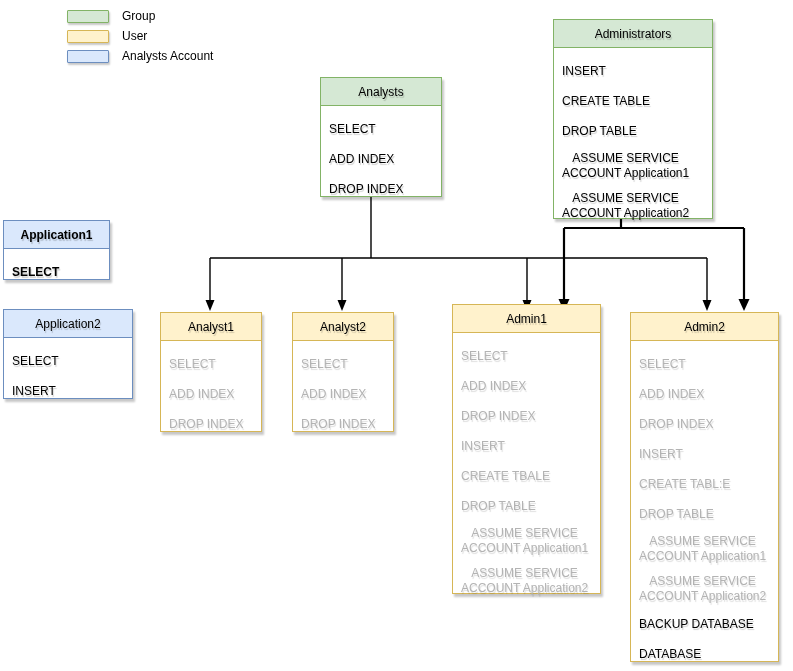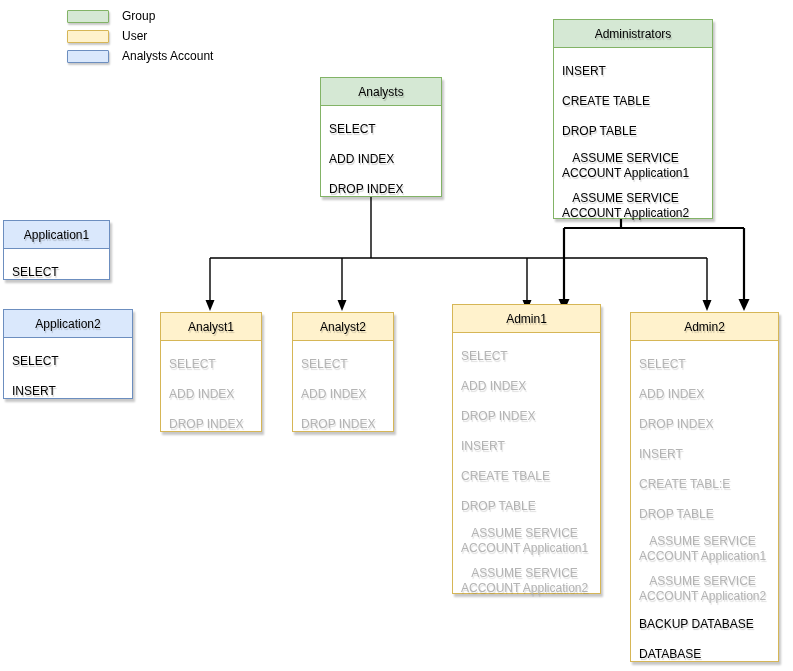--- a/index.html
+++ b/index.html
@@ -97,21 +97,21 @@
 ACCOUNT Application2</div>
   </div>
 
   <div class="box group" style="left:320px;top:77px;width:122px;">
     <div class="hdr">Analysts</div>
     <div class="row">SELECT</div>
     <div class="row">ADD INDEX</div>
     <div class="row">DROP INDEX</div>
   </div>
 
-  <div class="box svc" style="left:3px;top:220px;width:107px;">
+  <div class="box svc" style="left:3px;top:220px;width:107px;font-weight:bold;">
     <div class="hdr">Application1</div>
     <div class="row">SELECT</div>
   </div>
 
   <div class="box svc" style="left:3px;top:309px;width:130px;">
     <div class="hdr">Application2</div>
     <div class="row">SELECT</div>
     <div class="row">INSERT</div>
   </div>
 

